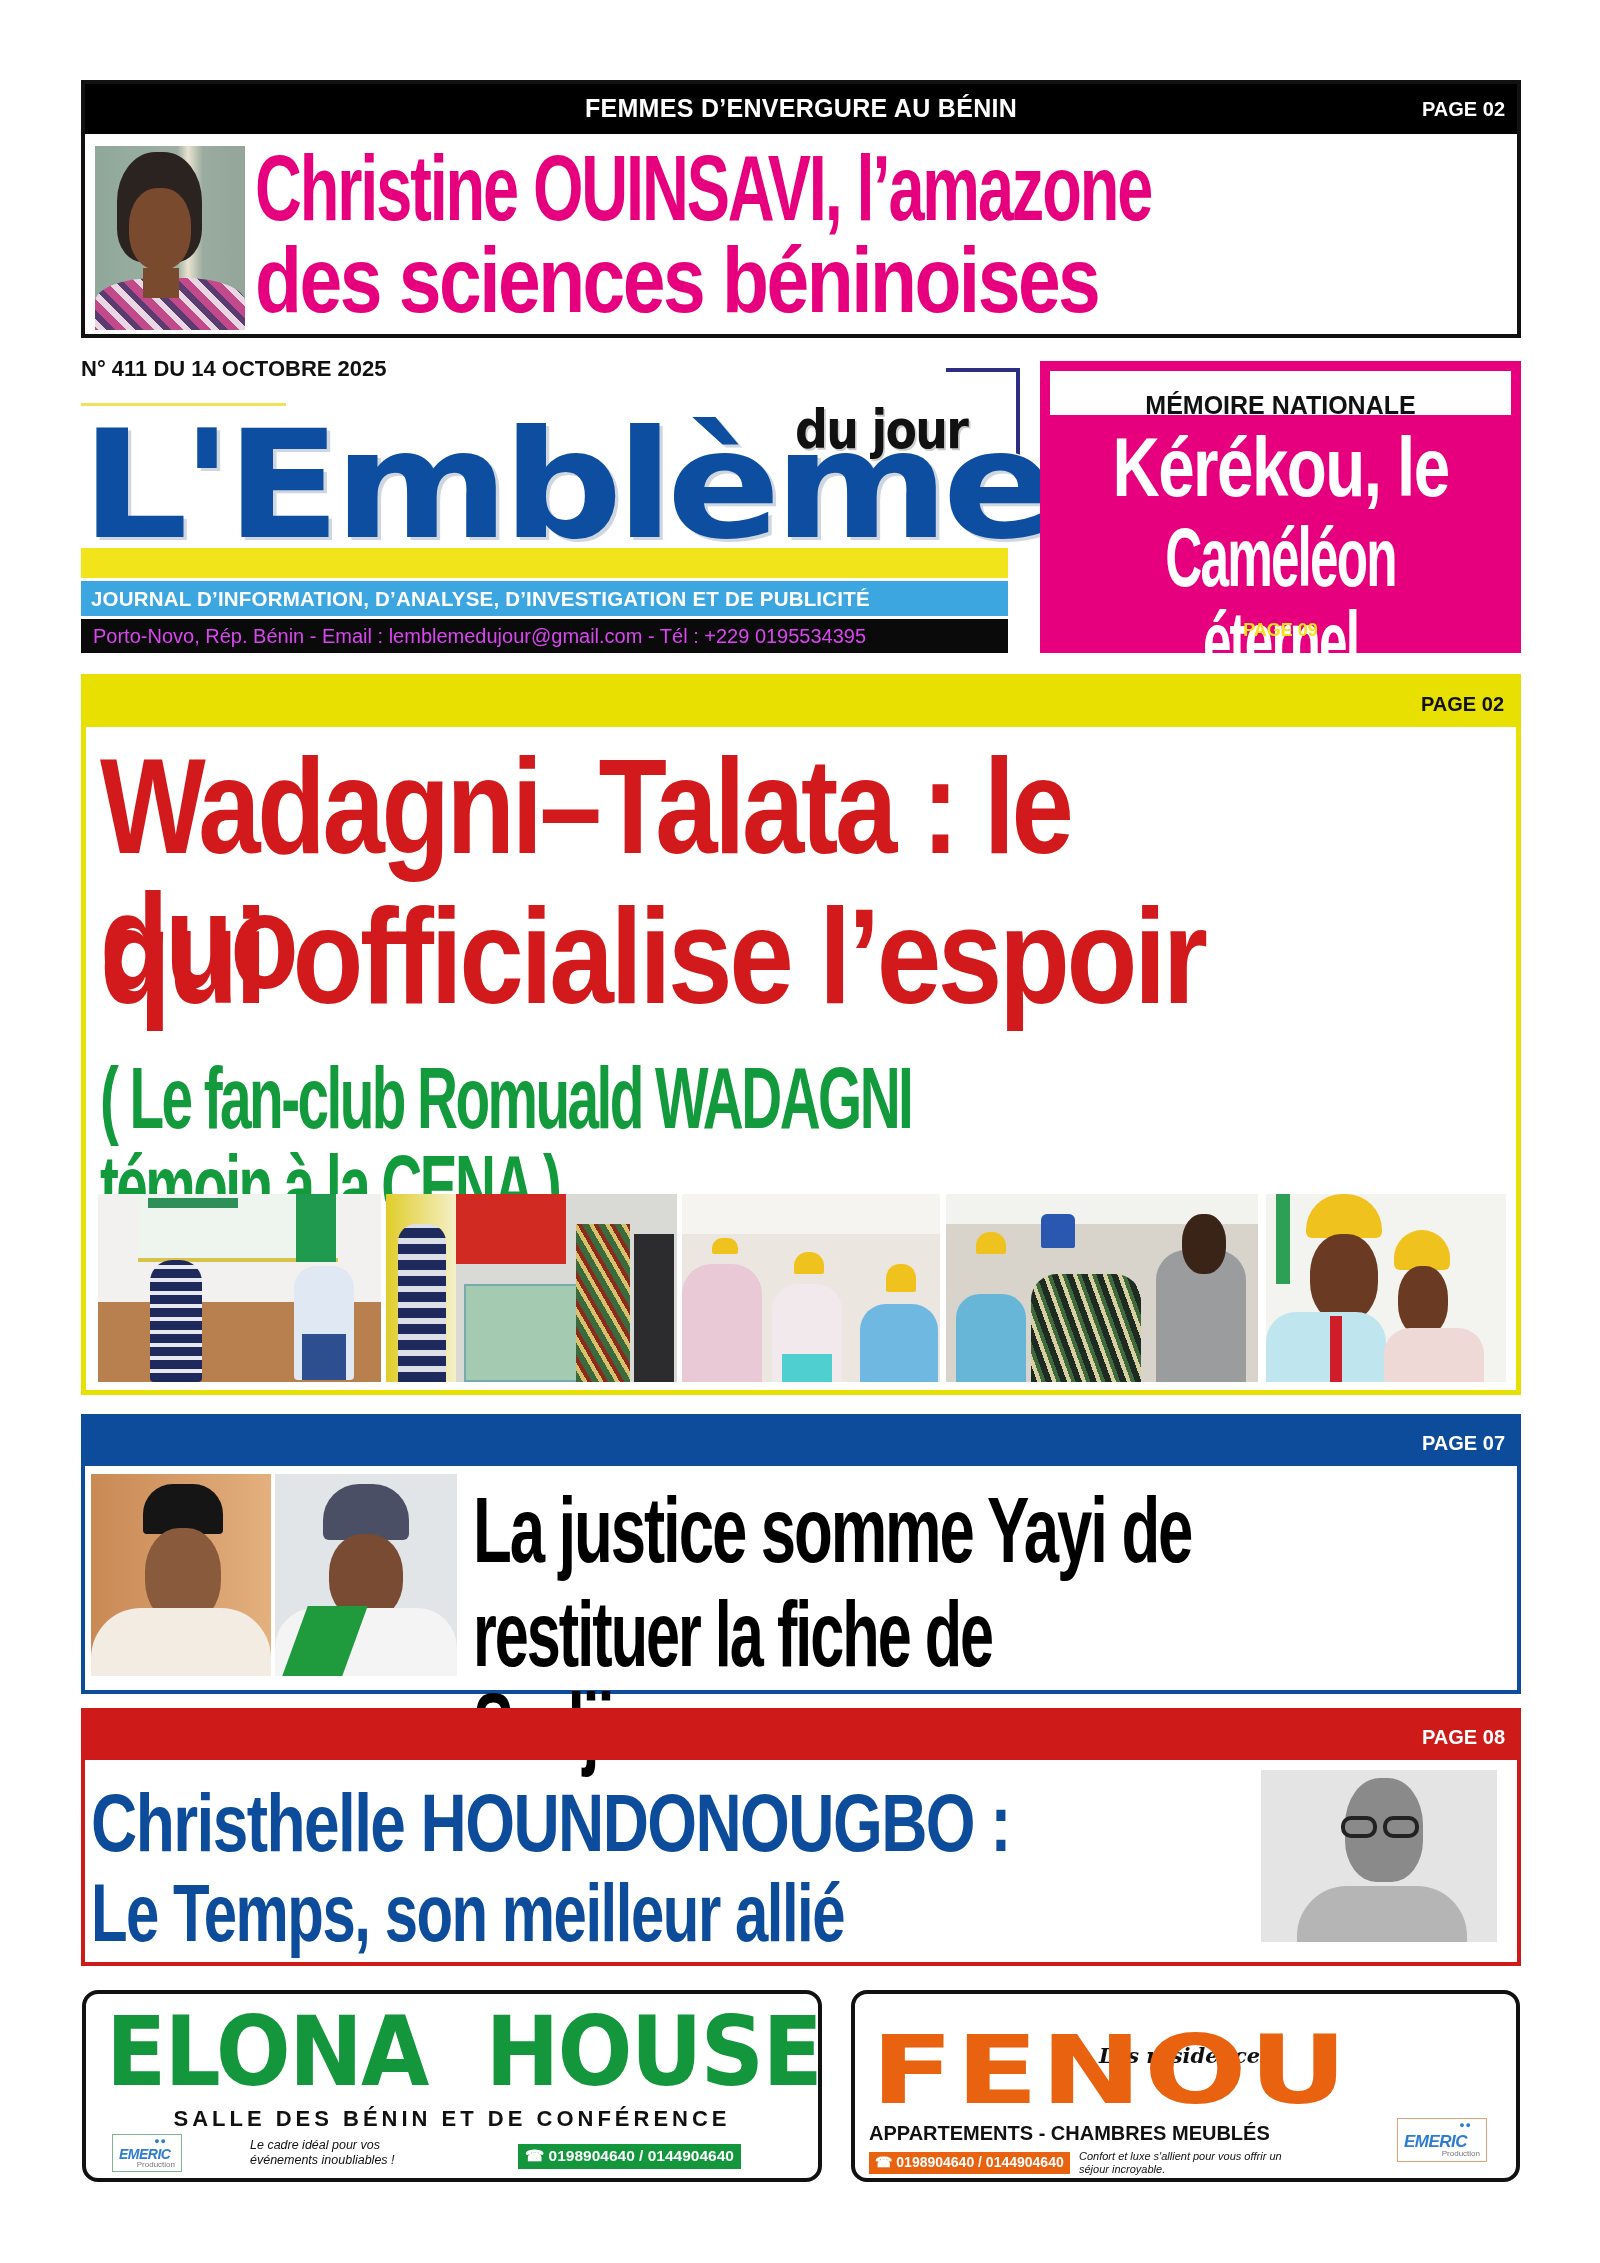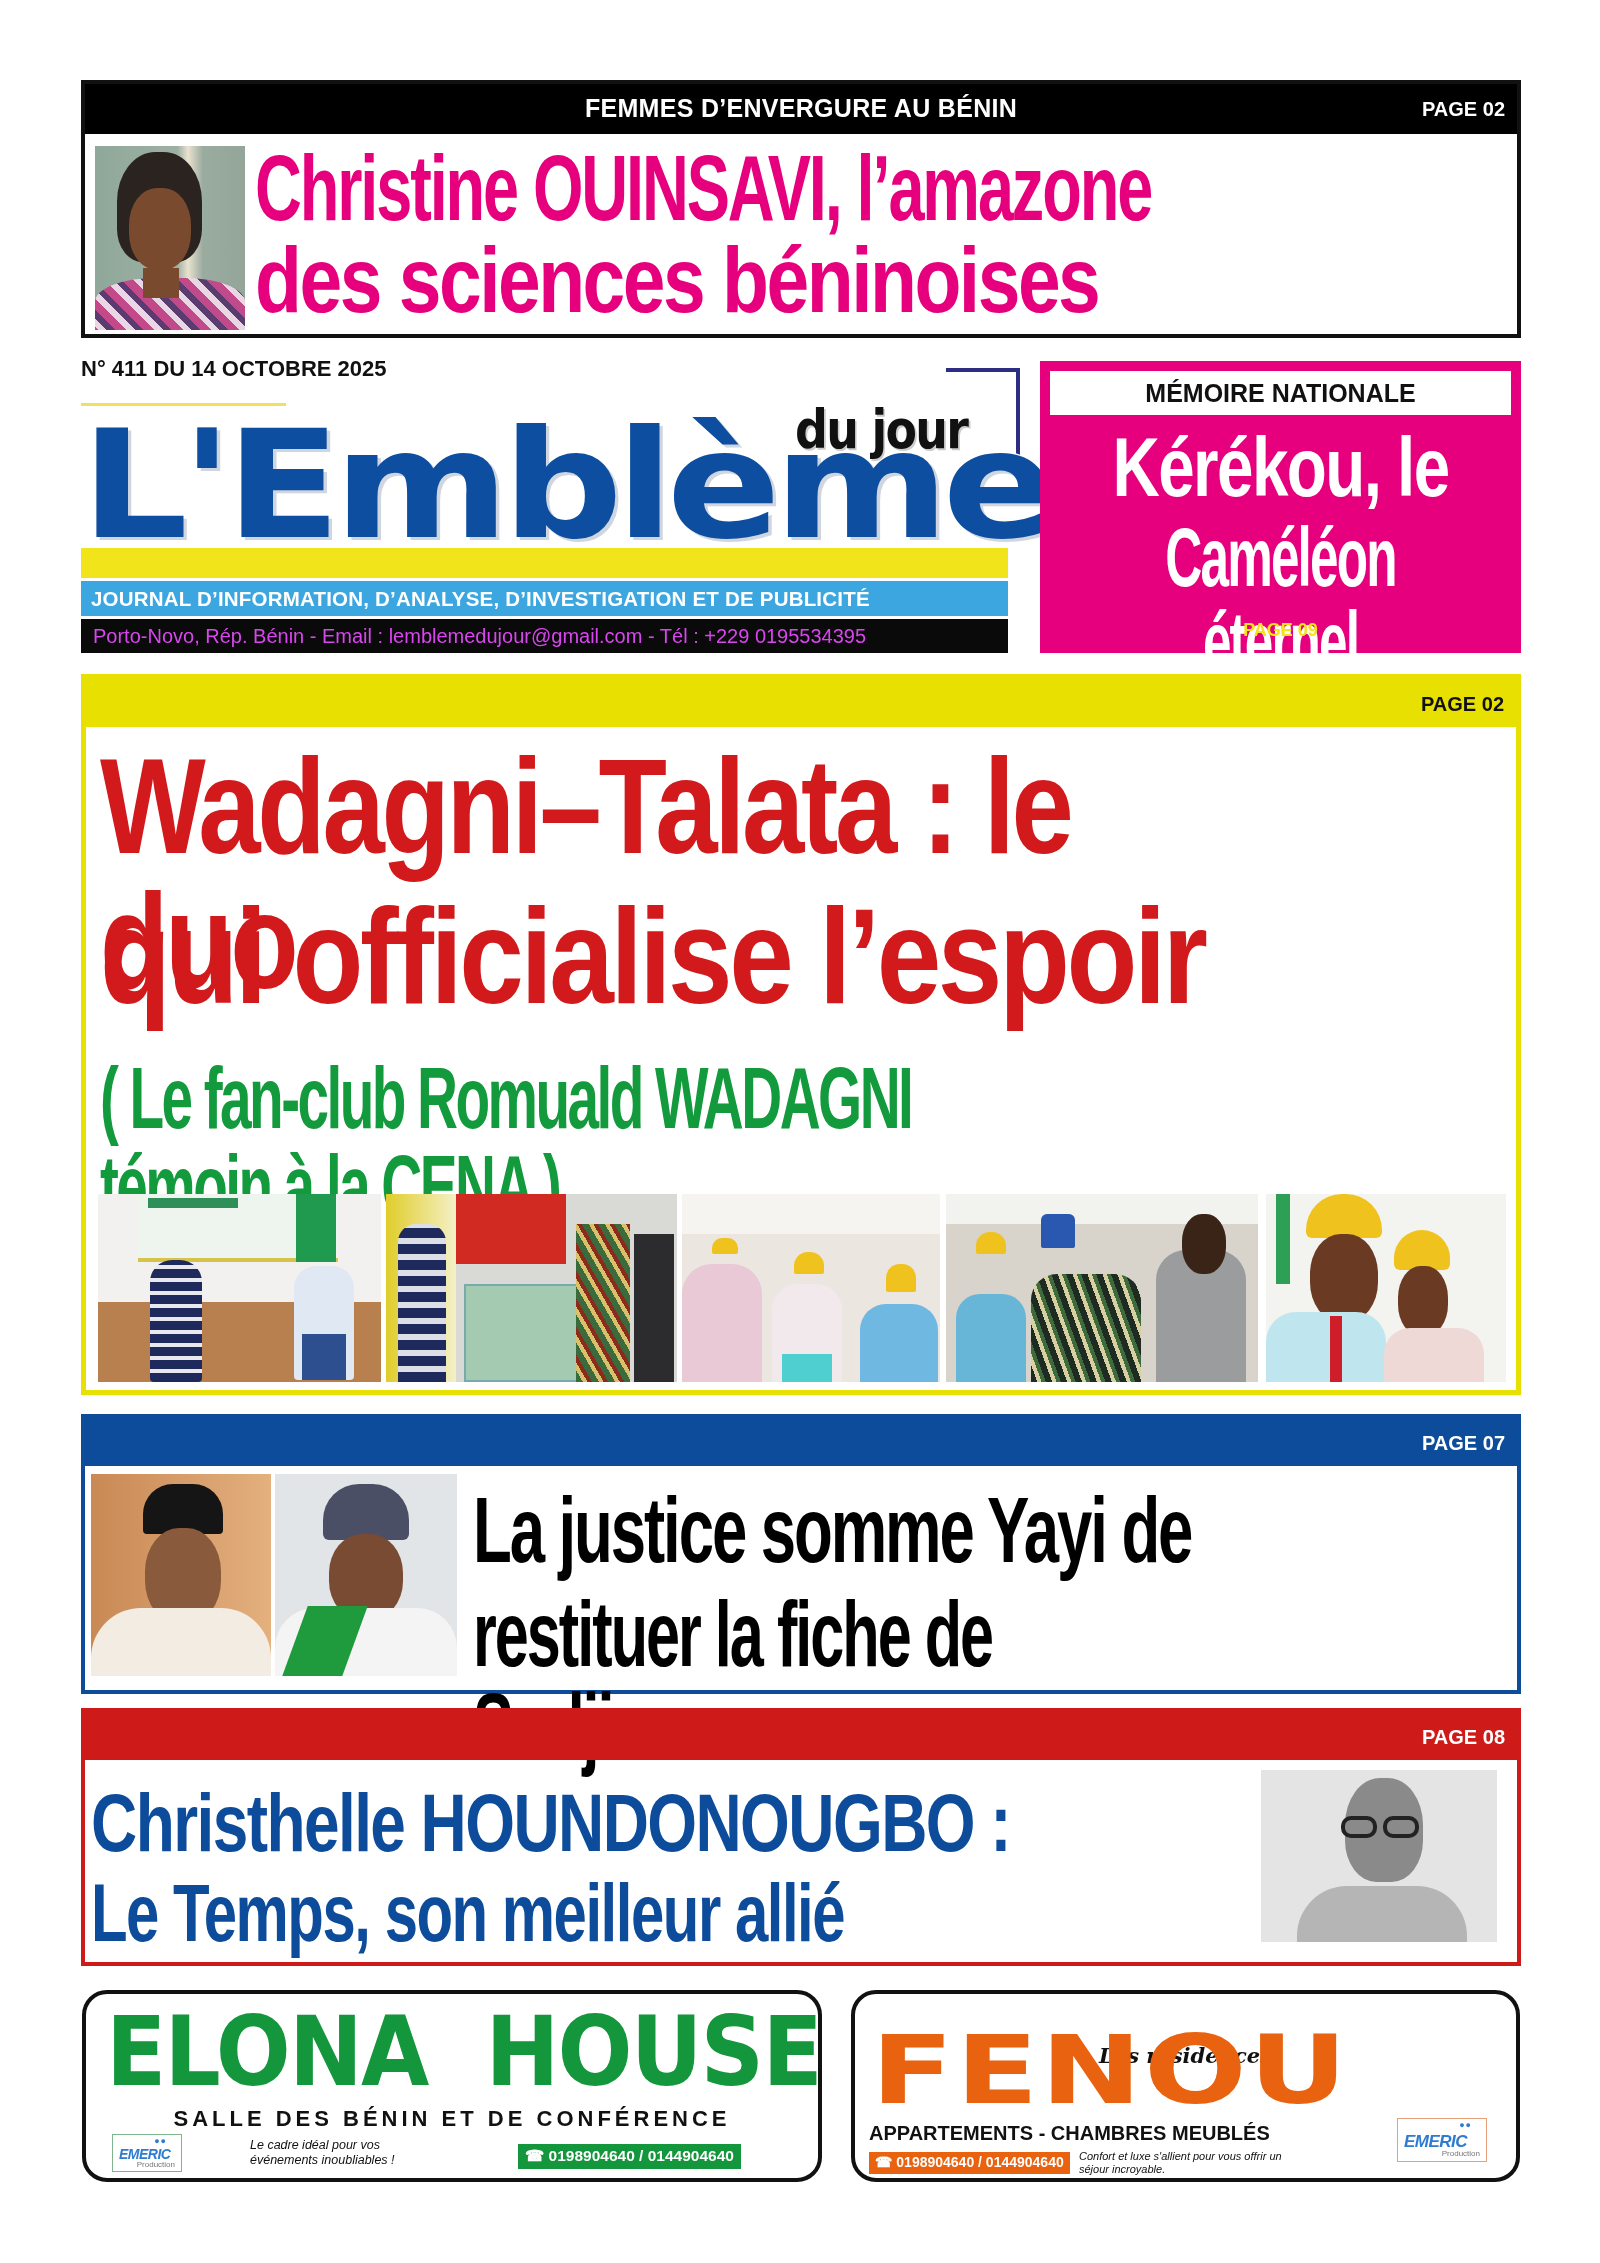--- a/index.html
+++ b/index.html
@@ -26,21 +26,21 @@
   #mast-yellowline { left: 81px; top: 403px; width: 205px; height: 3px; background: #efe25a; }
   #mast-frame { left: 946px; top: 368px; width: 74px; height: 90px; border-top: 4px solid #2d2e83; border-right: 4px solid #2d2e83; }
   #mast-band-yellow { left: 81px; top: 548px; width: 927px; height: 30px; background: #f2e41b; }
   #logo-main { left: 81px; top: 410px; font-family: "DejaVu Sans", sans-serif; font-weight: 700; font-size: 150px; color: #0d4ea0; letter-spacing: -6px; line-height: 1; text-shadow: 3px 3px 0 #cfd6e0, -2px -2px 0 #fff; transform: scaleX(1.12) scaleY(1.0); transform-origin: left top; }
   #logo-dujour { left: 795px; top: 398px; font-family: "DejaVu Sans", sans-serif; font-weight: 700; font-size: 54px; color: #111; letter-spacing: -2px; transform: scaleX(0.85); transform-origin: left top; text-shadow: 2px 2px 0 #ccc; }
   #mast-tagline { left: 81px; top: 581px; width: 927px; height: 35px; background: #3ba6e0; color: #fff; font-size: 20.5px; font-weight: 700; padding: 6px 8px 0 10px; letter-spacing: 0.2px; }
   #mast-contact { left: 81px; top: 619px; width: 927px; height: 34px; background: #0a0a0a; color: #d946ef; font-size: 20px; padding: 6px 0 0 12px; }
 
   
   #s-pink { position: absolute; left: 1040px; top: 361px; width: 481px; height: 292px; background: #e6007e; border: 4px solid #e6007e; }
-  #s-pink .pk-head { position: absolute; left: 6px; top: 6px; right: 6px; height: 44px; background: #fff; text-align: center; font-size: 25px; font-weight: 700; color: #111; padding-top: 8px; }
+  #s-pink .pk-head { position: absolute; left: 6px; top: 6px; right: 6px; height: 44px; background: #fff; text-align: center; font-size: 25px; font-weight: 700; color: #111; padding-top: 20px; }
   #pink-l1 { position: absolute; left: 0; right: 0; top: 60px; text-align: center; color: #fff; font-size: 84px; font-weight: 700; line-height: 1; transform: scaleX(0.78); transform-origin: center top; letter-spacing: -2px; }
   #pink-l2 { position: absolute; left: 0; right: 0; top: 150px; text-align: center; color: #fff; font-size: 84px; font-weight: 700; line-height: 1; transform: scaleX(0.61); transform-origin: center top; letter-spacing: -3px; }
   #pink-page { position: absolute; left: 0; right: 0; top: 255px; text-align: center; color: #f7e21a; font-size: 18px; font-weight: 700; }
 
   
   #s-main { top: 674px; height: 721px; border-color: #e8e000; border-width: 5px; }
   #s-main .sec-head { background: #e8e000; height: 48px; }
   #s-main .kicker, #s-main .page { color: #111; }
   #main-l1, #main-l2 { position: absolute; left: 14px; color: #d2191c; font-size: 135px; font-weight: 700; line-height: 1; letter-spacing: -4px; transform-origin: left top; }
   #main-l1 { top: 60px; transform: scaleX(0.83); }
@@ -57,21 +57,21 @@
 
   
   #s-refl { top: 1708px; height: 258px; border-color: #cf1a1a; }
   #s-refl .sec-head { background: #cf1a1a; height: 48px; }
   #s-refl .kicker, #s-refl .page { color: #fff; }
   #refl-l1, #refl-l2 { position: absolute; left: 6px; color: #0d4c9b; font-size: 82px; font-weight: 700; line-height: 1; letter-spacing: -2px; transform-origin: left top; }
   #refl-l1 { top: 70px; transform: scaleX(0.78); }
   #refl-l2 { top: 160px; transform: scaleX(0.73); }
 
   
-  .ad { position: absolute; top: 1990px; height: 192px; border: 4px solid #111; border-radius: 25px; background: #fff; }
+  .ad { position: absolute; top: 1990px; height: 192px; border: 4px solid #111; border-radius: 16px; background: #fff; }
   #ad-elona { left: 82px; width: 740px; }
   #ad-fenou { left: 851px; width: 669px; }
   #elona-title { position: absolute; left: 20px; top: 10px; font-family: "DejaVu Sans", sans-serif; font-weight: 700; color: #14963c; font-size: 96px; letter-spacing: -2px; line-height: 1; transform: scaleX(0.92); transform-origin: left top; white-space: pre; }
   #elona-sub { position: absolute; left: 0; right: 0; top: 112px; text-align: center; font-size: 22px; letter-spacing: 4px; font-weight: 700; color: #111; }
   .emeric { position: absolute; width: 70px; height: 38px; border: 1px solid #7fb48e; background: #fff; }
   .emeric .em-dots { position: absolute; right: 14px; top: 2px; font-size: 9px; color: #2e7bd1; letter-spacing: 1px; line-height: 1; }
   .emeric .em-word { position: absolute; left: 6px; top: 11px; font-size: 14px; font-style: italic; font-weight: 700; color: #2e7bd1; letter-spacing: -0.5px; }
   .emeric .em-prod { position: absolute; right: 6px; top: 25px; font-size: 8px; color: #777; }
   #elona-tag { position: absolute; left: 164px; top: 144px; font-size: 12.5px; font-style: italic; color: #111; width: 180px; line-height: 1.2; }
   #elona-phone { position: absolute; left: 432px; top: 150px; height: 25px; padding: 3px 7px; background: #14963c; color: #fff; font-size: 15.5px; font-weight: 700; white-space: nowrap; }

